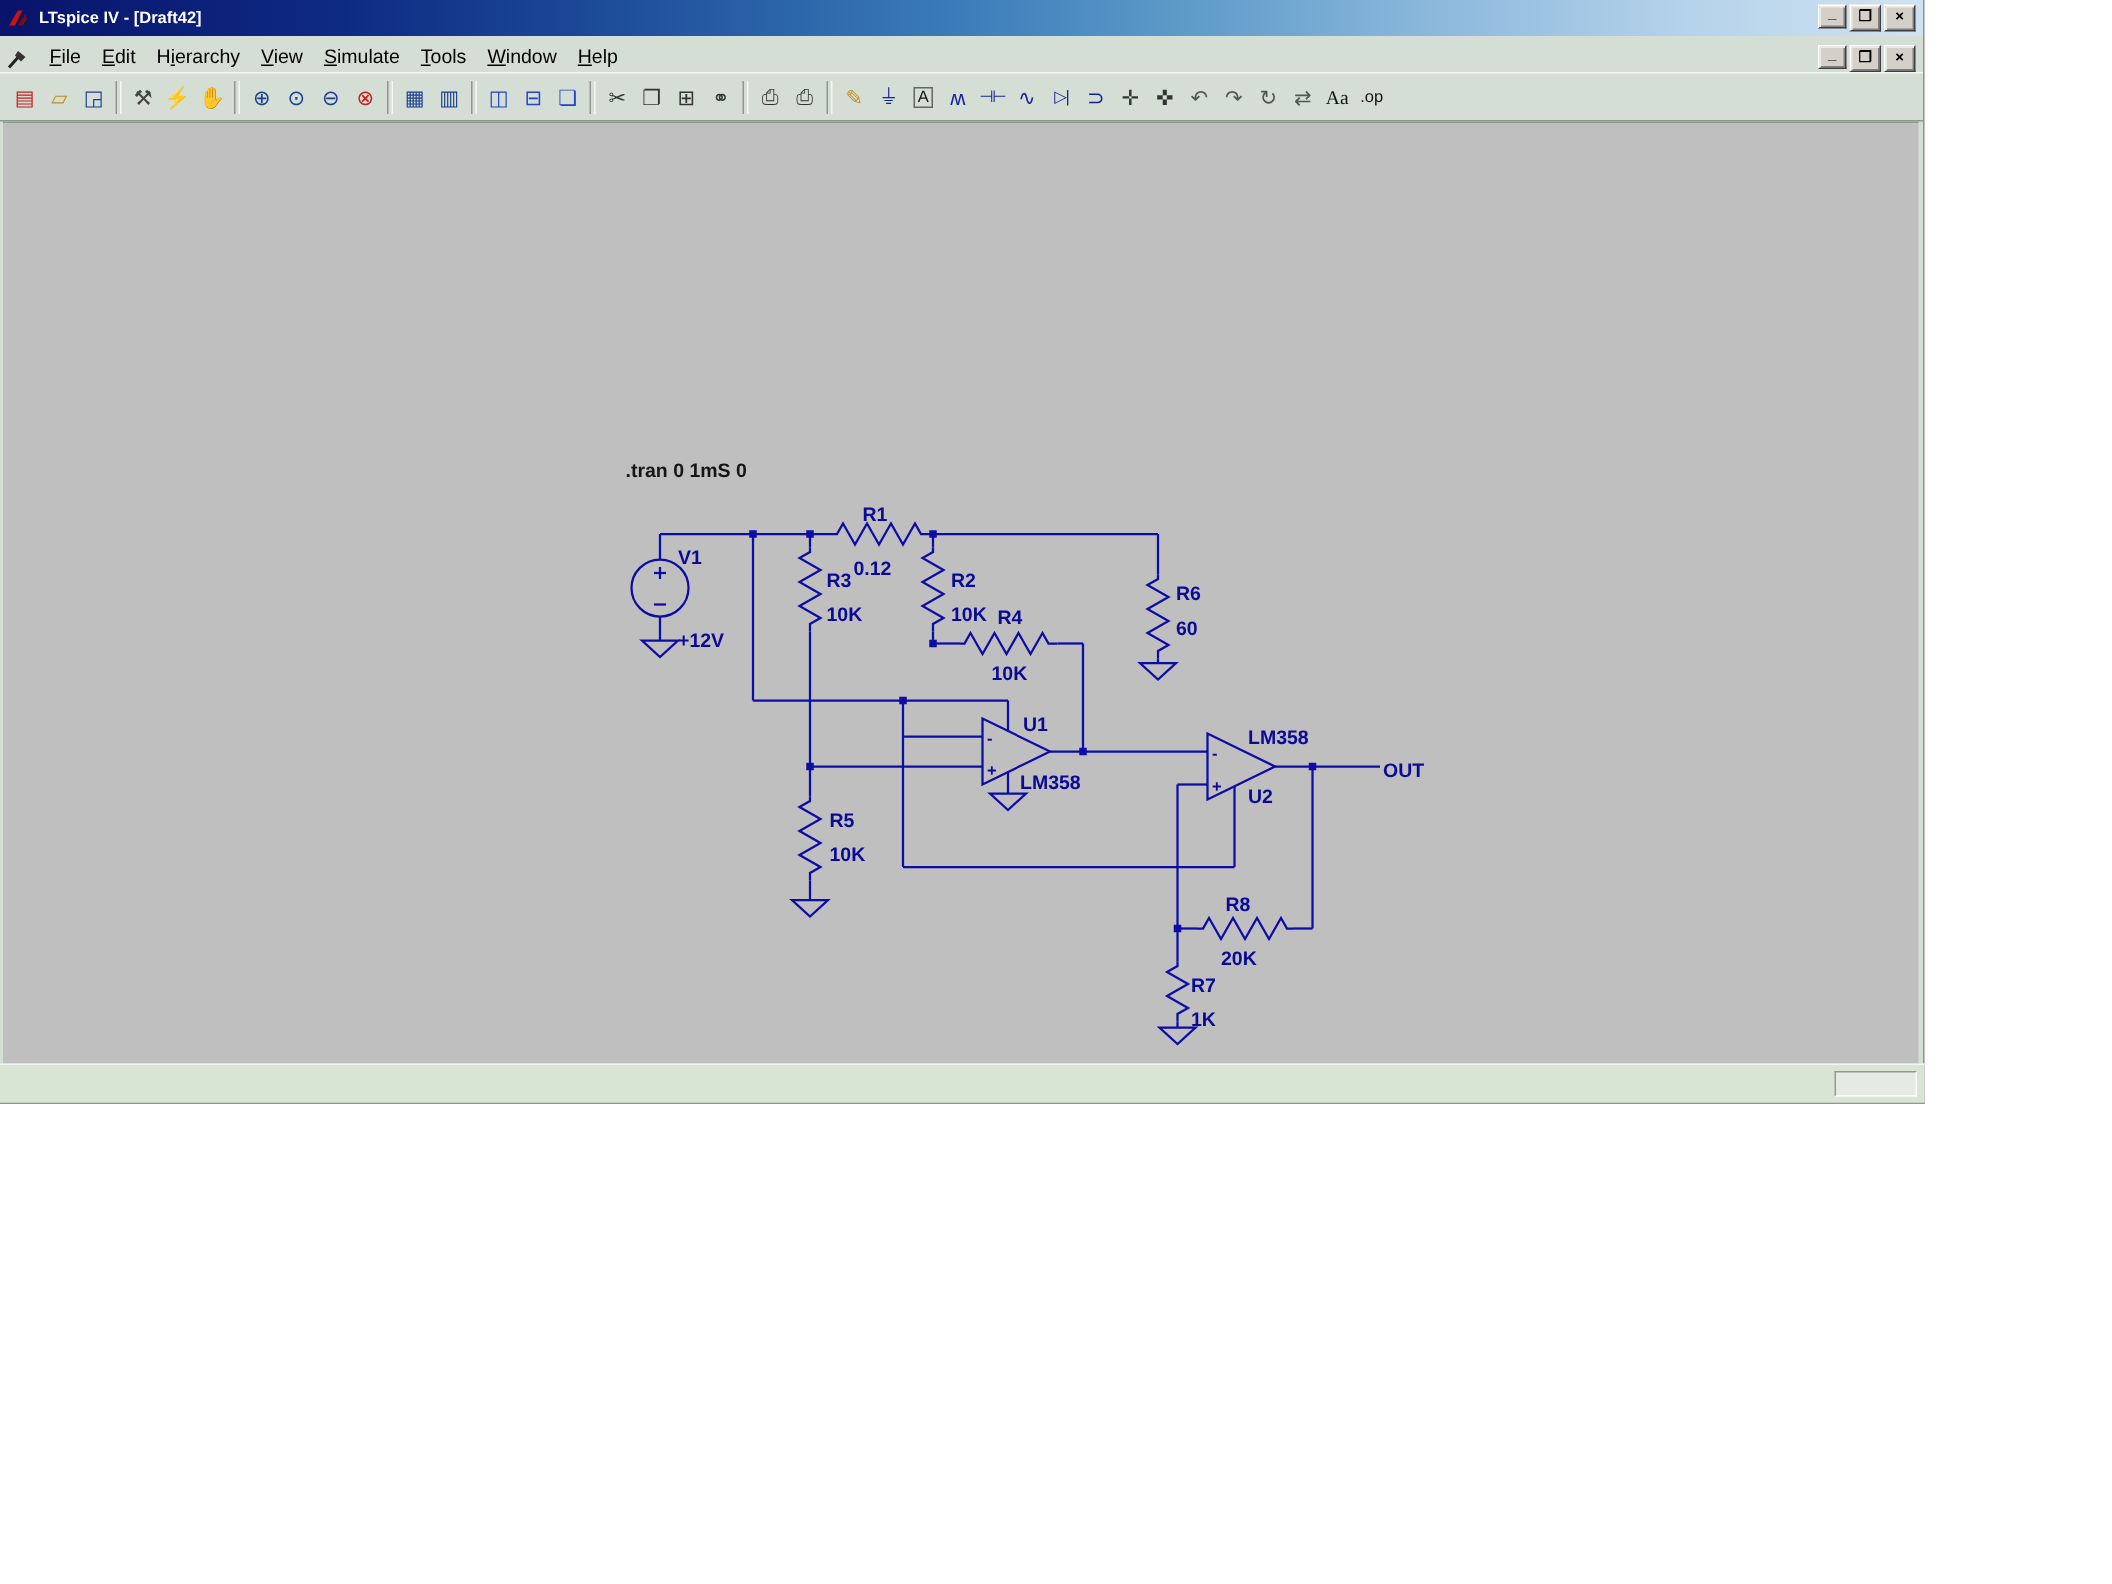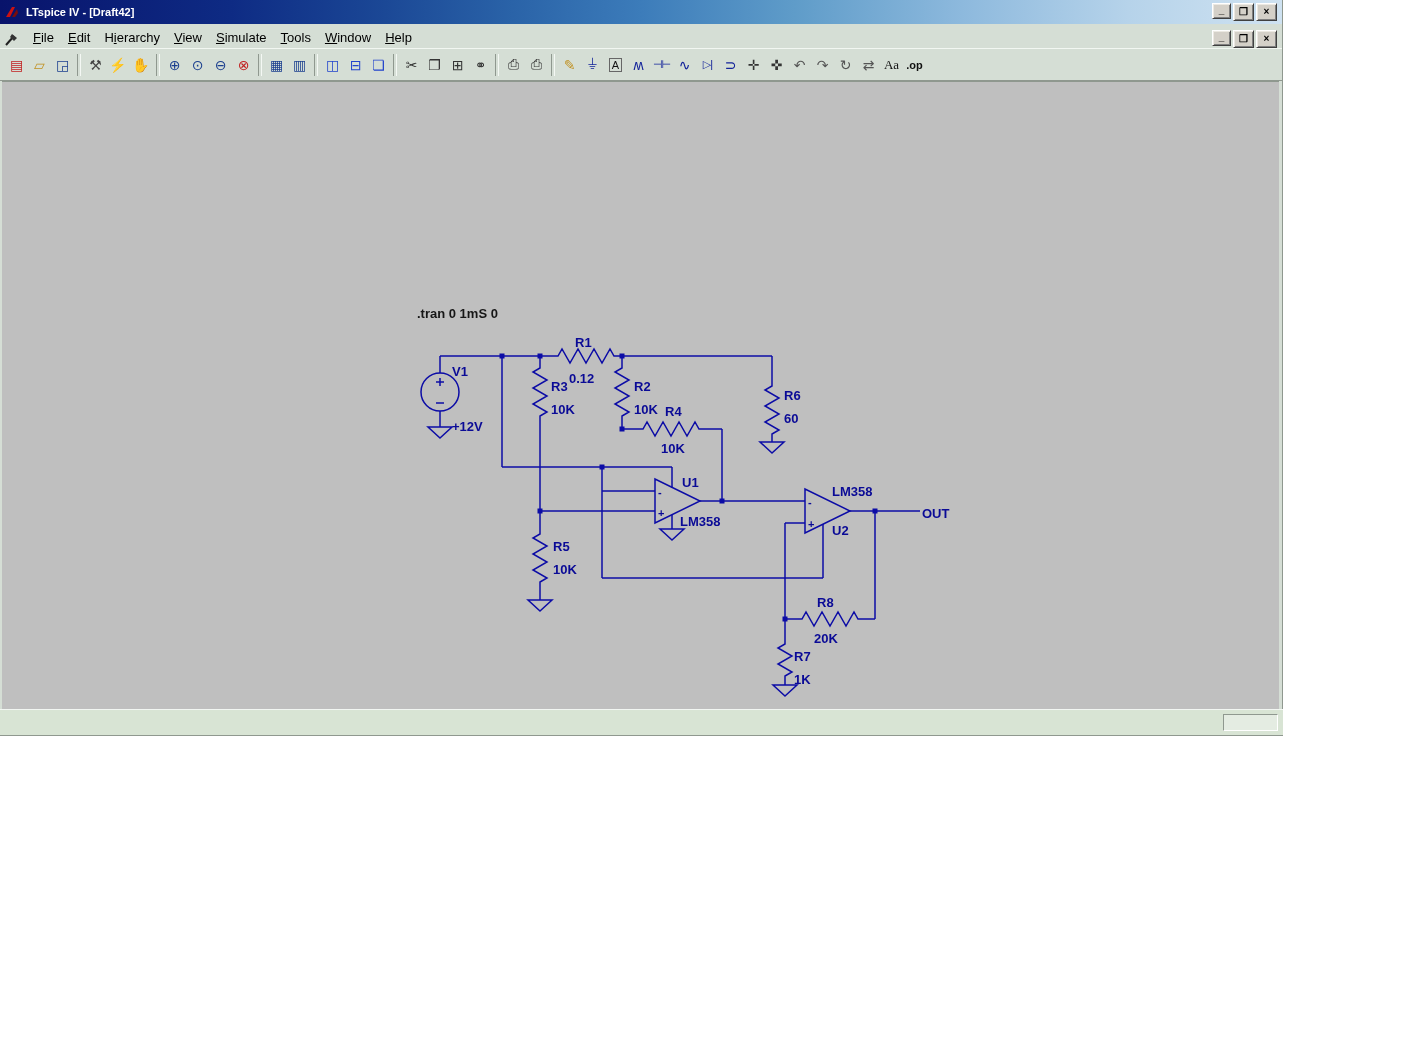--- a/index.html
+++ b/index.html
@@ -52,21 +52,21 @@
   [data-name="cut-icon"],[data-name="copy-icon"],[data-name="paste-icon"],[data-name="find-icon"]{color:#333}
   [data-name="print-preview-icon"],[data-name="print-icon"]{color:#333}
   [data-name="wire-icon"]{color:#c09020}
   [data-name="ground-icon"],[data-name="resistor-icon"],[data-name="capacitor-icon"],
   [data-name="inductor-icon"],[data-name="diode-icon"],[data-name="component-icon"]{color:#13239a}
   [data-name="capacitor-icon"],[data-name="diode-icon"]{font-size:11px;letter-spacing:-1px}
   [data-name="label-net-icon"]{color:#111;border:1px solid #666;padding:0 2px;font-size:11px;line-height:12px}
   [data-name="move-icon"],[data-name="drag-icon"]{color:#333}
   [data-name="undo-icon"],[data-name="redo-icon"],[data-name="rotate-icon"],[data-name="mirror-icon"]{color:#555}
   [data-name="text-icon"]{font-family:"Liberation Serif",serif;font-size:13px;color:#111}
-  [data-name="spice-directive-icon"]{font-size:11px;font-weight:bold;color:#111}
+  [data-name="spice-directive-icon"]{font-size:11px;font-weight:normal;color:#111}
 
   
   .canvas-wrap{position:absolute;left:2px;top:81px;width:1277px;height:628px;background:#bfbfbf;
     border-top:1px solid #8f988f;box-sizing:content-box}
   svg .w{stroke:#0c0ca6;stroke-width:1.5;fill:none}
   svg .j{fill:#0c0ca6;stroke:none}
   svg text{font-family:"Liberation Sans",sans-serif;font-weight:bold;font-size:13px;fill:#0a0a96}
   svg text.dir{fill:#161616}
   svg text.pin{font-size:11px}
 

